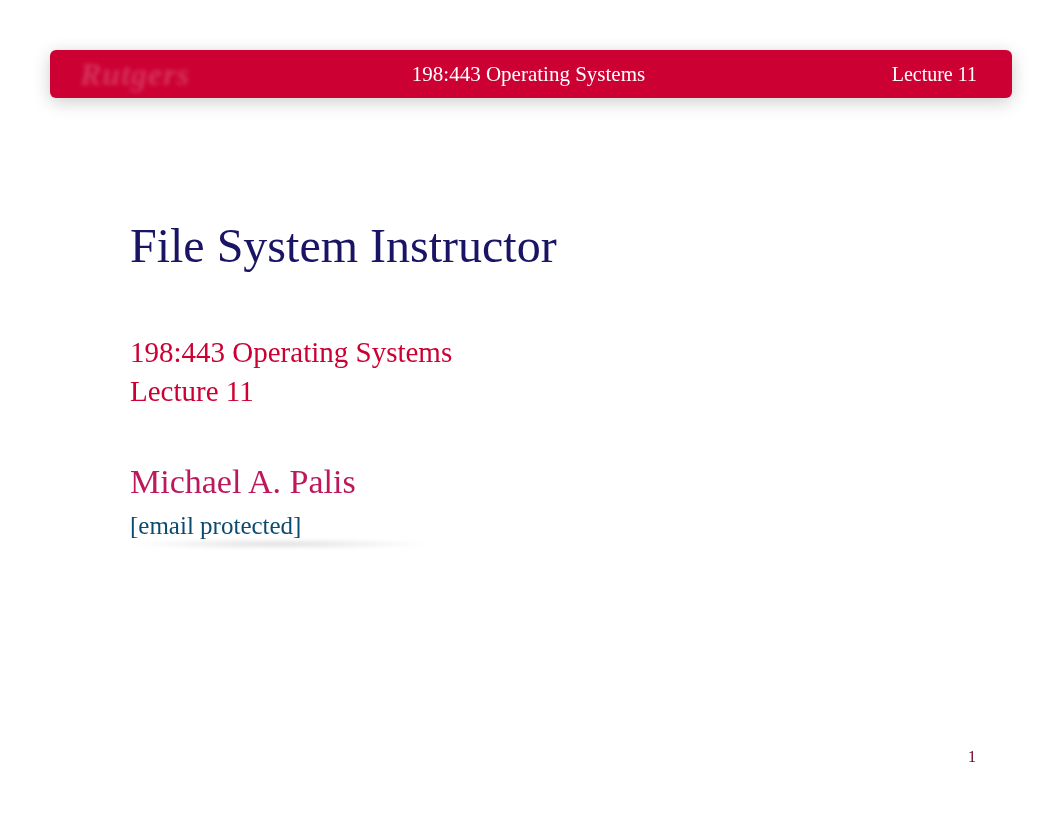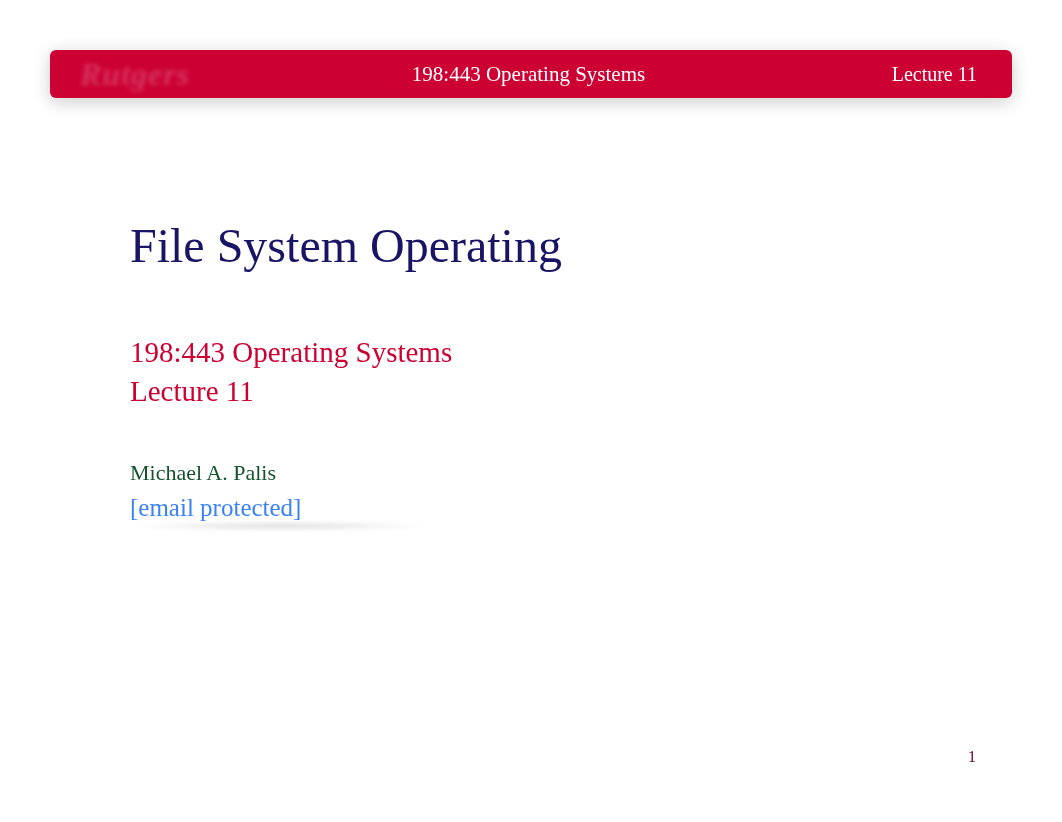--- a/index.html
+++ b/index.html
@@ -75,27 +75,27 @@
       color: #cc0033;
       line-height: 1.35;
       margin-bottom: 45px;
     }
     .instructor-label {
       font-size: 25px;
       color: #1a1464;
       line-height: 1.5;
     }
     .instructor-name {
-      font-size: 22px;
-      color: #14532d;
+      font-size: 34px;
+      color: #be185d;
       line-height: 1.5;
     }
     .email {
       font-size: 25px;
-      color: #3b82f6;
+      color: #0c4a6e;
       line-height: 1.5;
       position: relative;
       display: inline-block;
     }
     .email-shadow {
       position: absolute;
       left: 0;
       bottom: -3px;
       width: 300px;
       height: 8px;
@@ -115,21 +115,21 @@
 <body>
 
 <div class="slide">
   <div class="header-bar">
     <div class="header-logo">Rutgers</div>
     <div class="header-course">198:443 Operating Systems</div>
     <div class="header-lecture">Lecture 11</div>
   </div>
 
   <div class="content">
-    <h1 class="title">File System Operating</h1>
+    <h1 class="title">File System Instructor</h1>
     <div class="course-sub">198:443 Operating Systems</div>
     <div class="lecture-sub">Lecture 11</div>
     <div class="instructor-name">Michael A. Palis</div>
     <div style="position: relative; display:inline-block;">
       <span class="email">[email protected]</span>
       <span class="email-shadow"></span>
     </div>
   </div>
 
   <div class="page-number">1</div>

